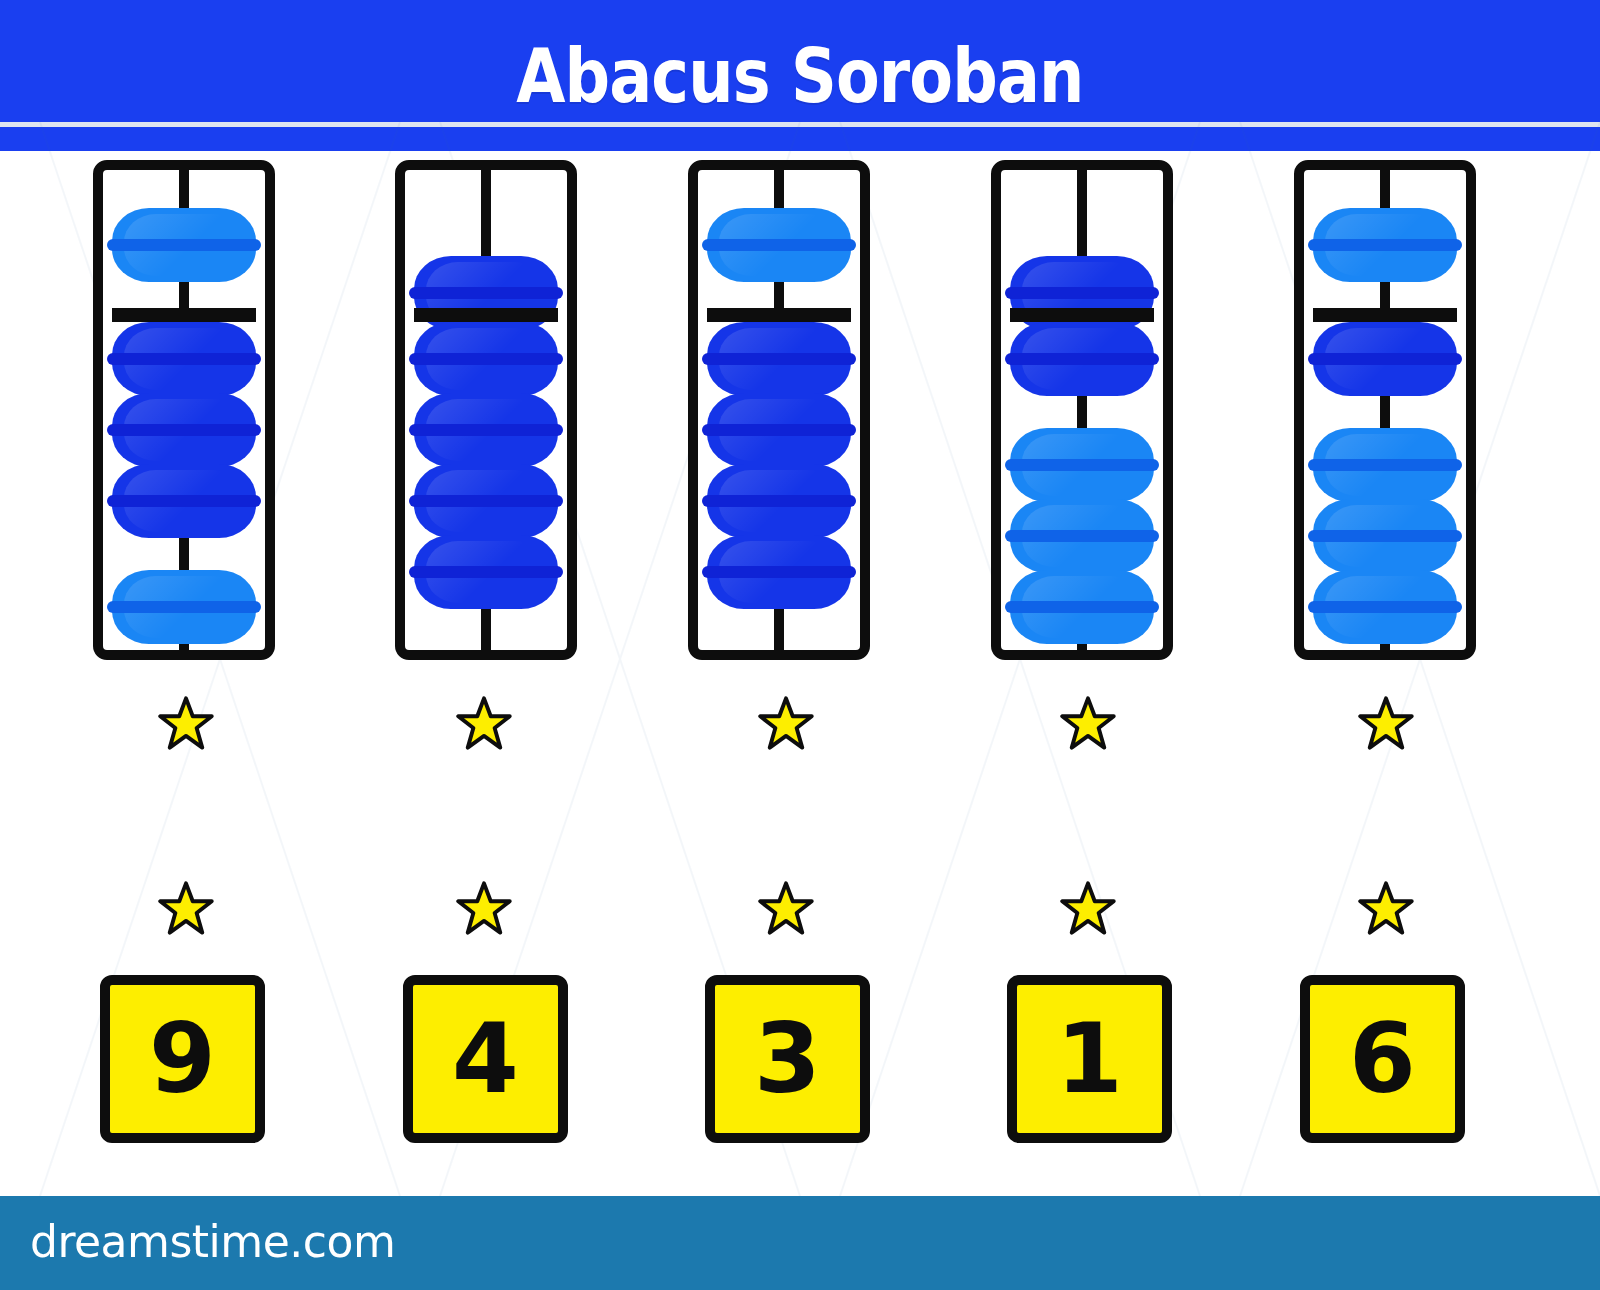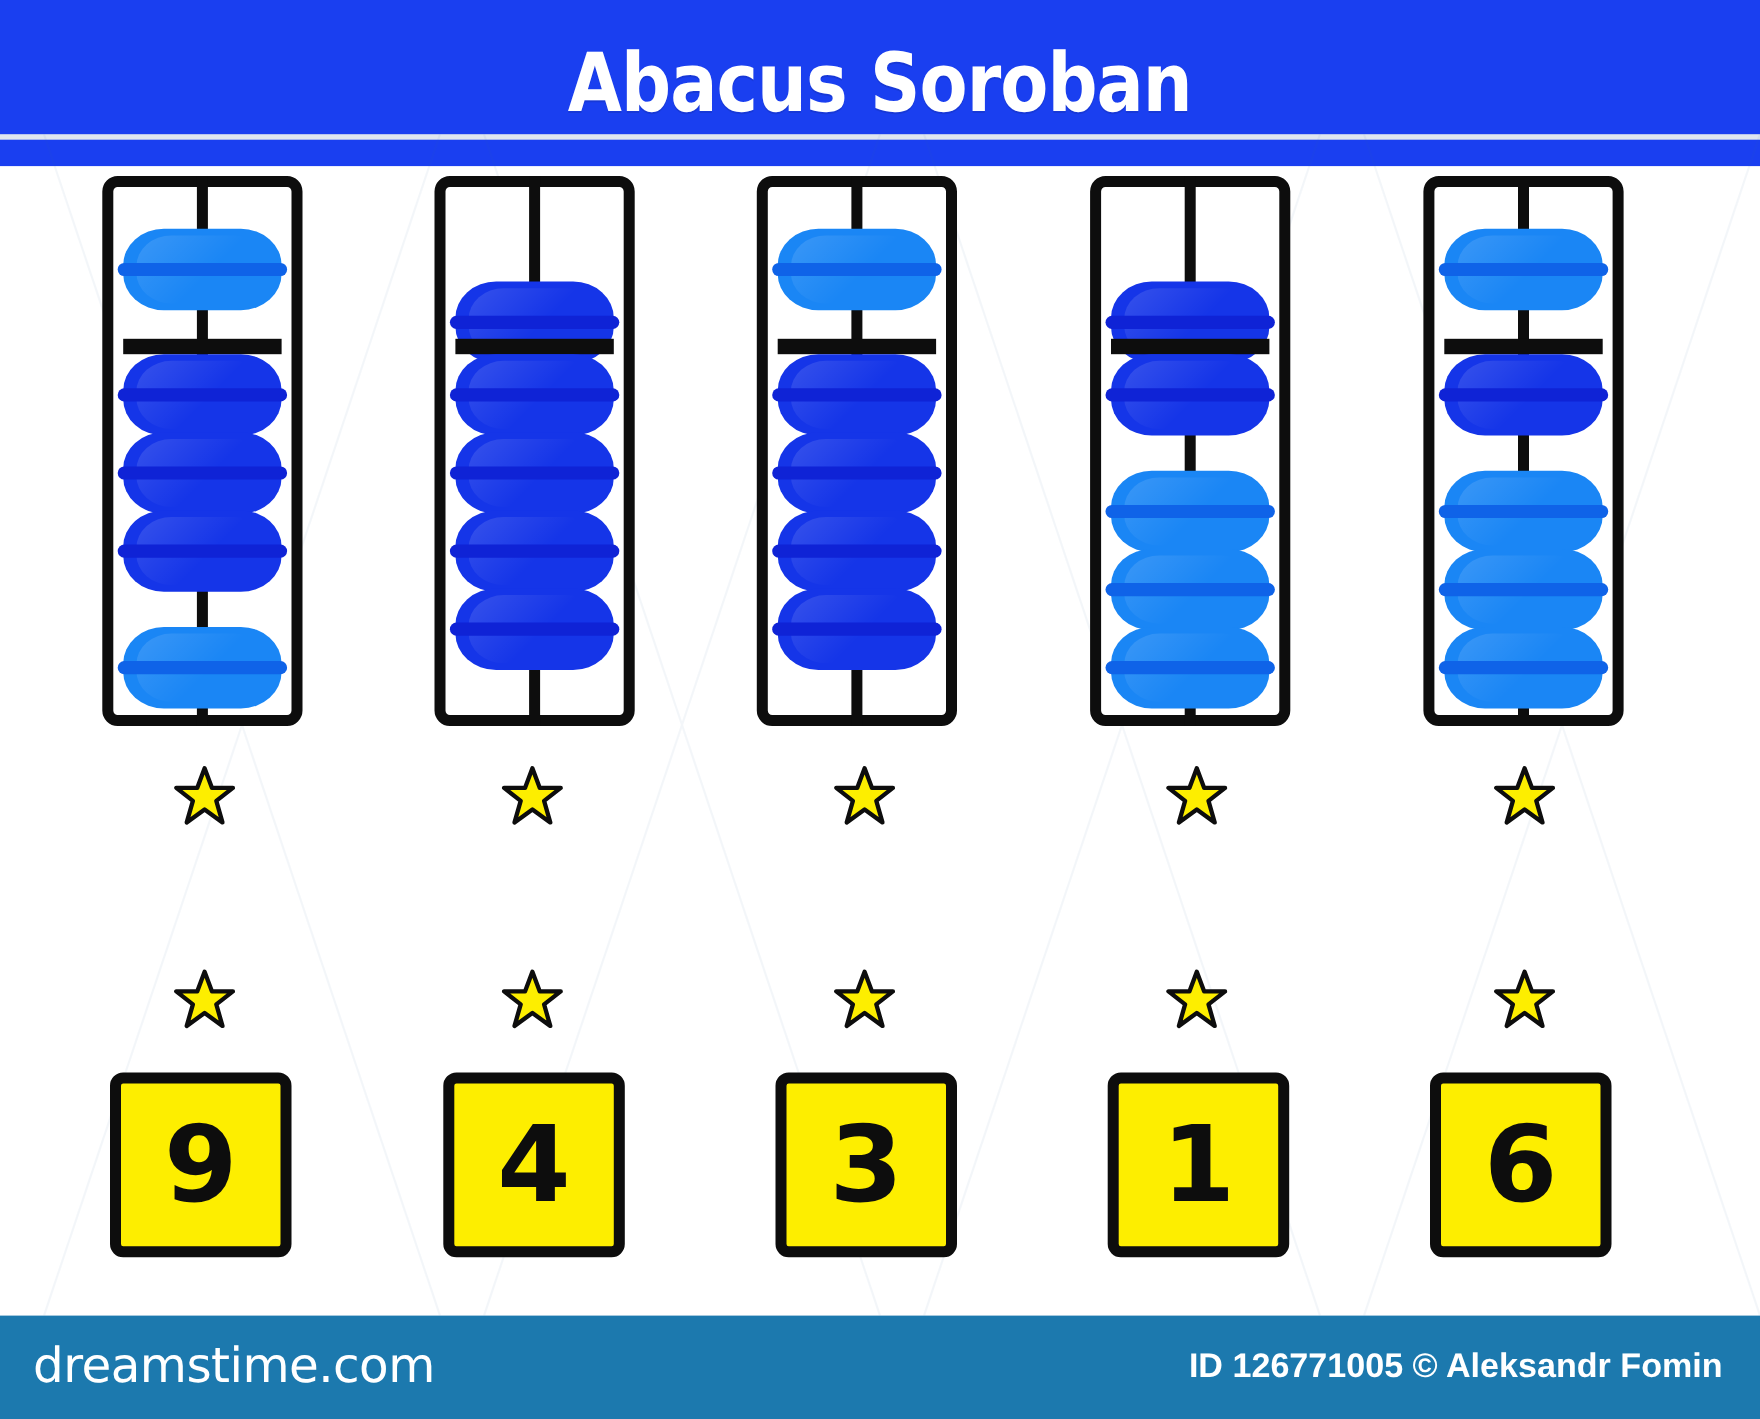--- a/index.html
+++ b/index.html
@@ -346,14 +346,13 @@
     <div class="answer-box" style="left: 1007px;">
       <div class="answer-digit">1</div>
     </div>
     <div class="answer-box" style="left: 1300px;">
       <div class="answer-digit">6</div>
     </div>
   </div>
 
 <div class="footer">
   <div class="footer-logo">dreamstime.com</div>
-  <div class="footer-credit">ID 126771005 © Aleksandr Fomin</div>
 </div>
 
 </body></html>

